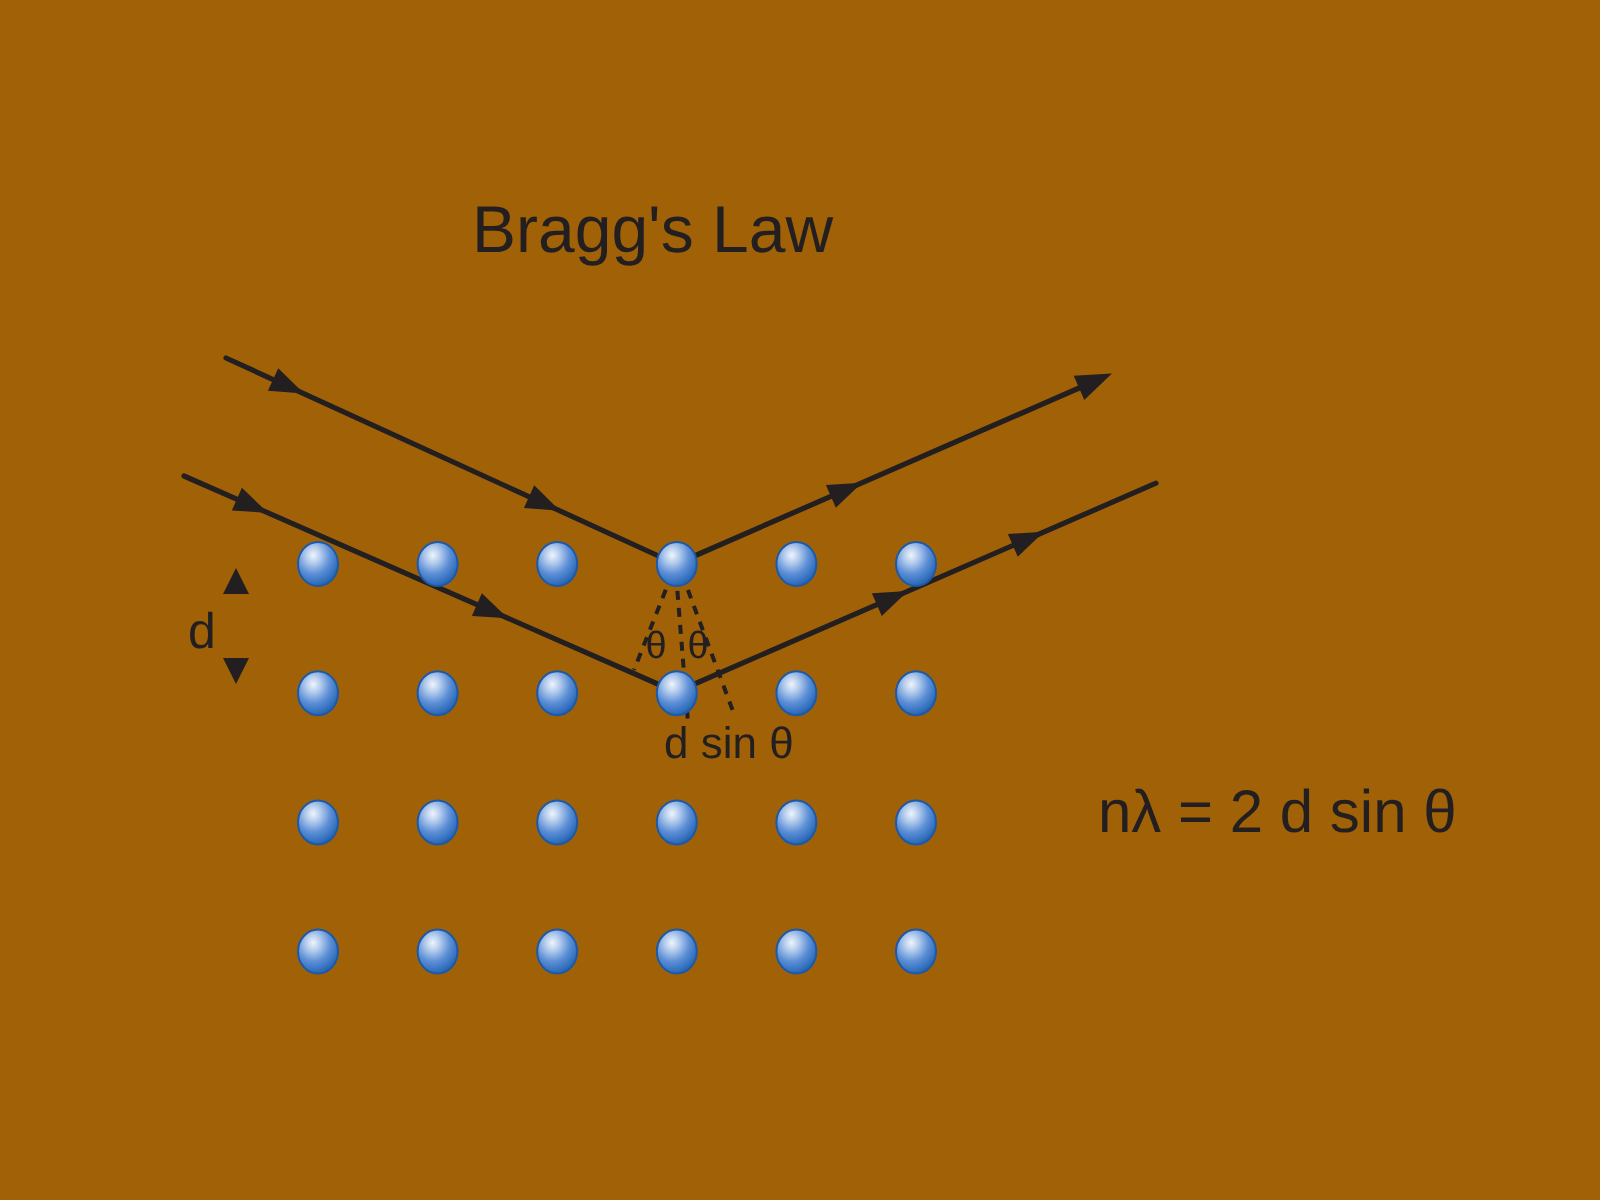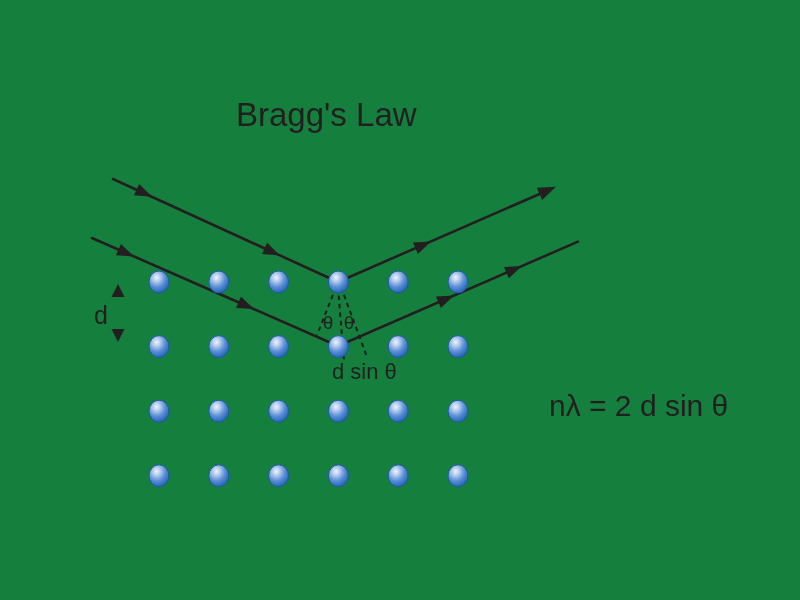--- a/index.html
+++ b/index.html
@@ -4,21 +4,21 @@
 <style>
   html, body {
     margin: 0;
     padding: 0;
     background: #ffffff;
   }
   .stage {
     position: relative;
     width: 800px;
     height: 600px;
-    background: #15803d;
+    background: #a16207;
     overflow: hidden;
   }
   svg text {
     fill: #231f20;
     font-family: "Liberation Sans", sans-serif;
   }
   .title    { font-size: 33px; }
   .dlabel   { font-size: 25px; }
   .theta    { font-size: 19px; }
   .pathlabel{ font-size: 22px; }

